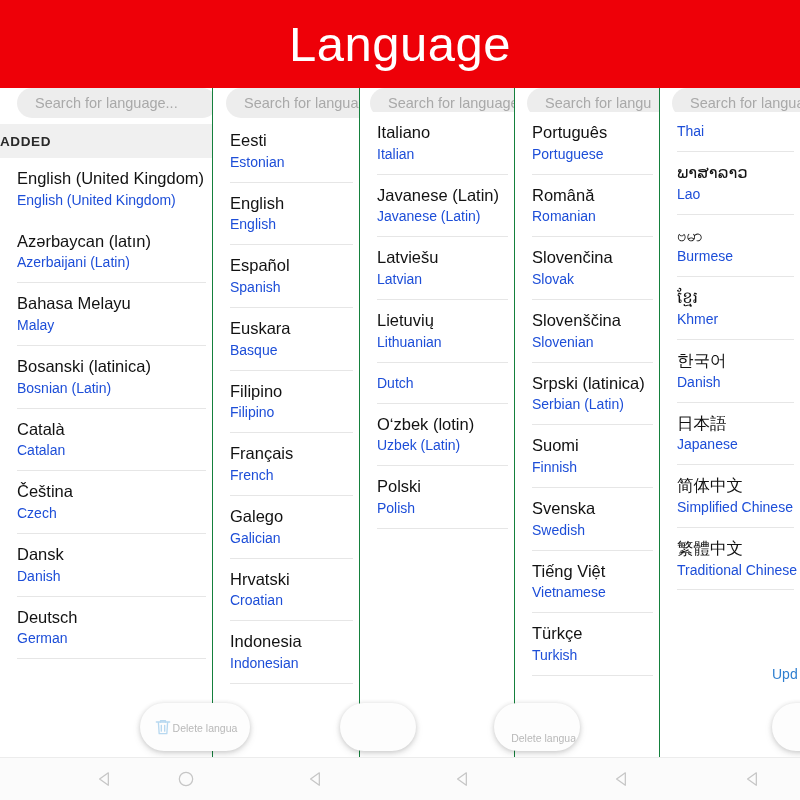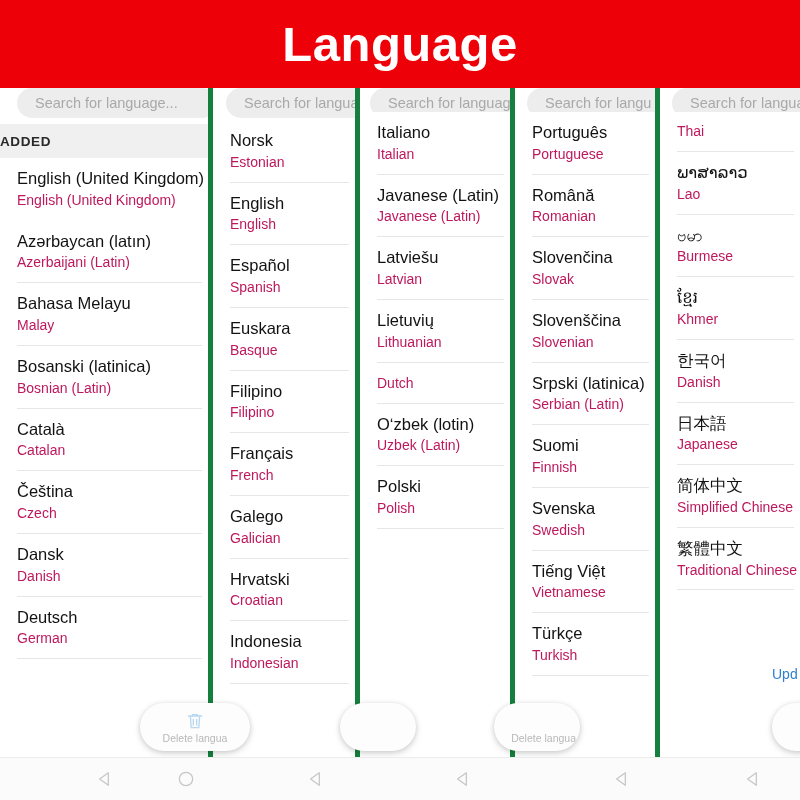--- a/index.html
+++ b/index.html
@@ -15,41 +15,41 @@
   .header-band {
     position: absolute; left: 0; top: 0;
     width: 800px; height: 88px;
     background: #ee0008;
     display: flex; align-items: center; justify-content: center;
     z-index: 40;
   }
   .header-title {
     color: #ffffff;
     font-size: 49px;
-    font-weight: 700;
+    font-weight: 400;
     letter-spacing: 0.5px;
     line-height: 1;
   }
 
   
   .columns {
     position: absolute; left: 0; top: 0;
     width: 800px; height: 760px;
     display: flex; flex-direction: row;
     align-items: stretch;
     overflow: hidden;
     z-index: 10;
   }
   .col {
     position: relative;
     height: 760px;
     background: #ffffff;
     overflow: hidden;
     flex: 0 0 auto;
-    border-right: 5px solid #15803d;
+    border-right: 1px solid #15803d;
   }
   .col-inner {
     position: absolute;
     top: 0; left: 0;
     width: 100%;
     height: 760px;
   }
 
   
   .searchbar {
@@ -98,36 +98,35 @@
   }
   .lang-native {
     font-size: 16.5px;
     color: #121212;
     font-weight: 400;
     line-height: 1.32;
     white-space: nowrap;
   }
   .lang-english {
     font-size: 14px;
-    color: #be185d;
+    color: #1d4ed8;
     line-height: 1.35;
     margin-top: 1px;
     white-space: nowrap;
   }
   .lang-row.only-english .lang-english { margin-top: 0; }
 
   
   .fab {
     position: absolute;
     height: 48px;
     border-radius: 24px;
     background: #fdfdfd;
     box-shadow: 0 1px 5px rgba(0,0,0,0.16), 0 3px 9px rgba(0,0,0,0.09);
     display: flex;
-    flex-direction: column;
     align-items: center;
     justify-content: center;
     z-index: 25;
     overflow: hidden;
     white-space: nowrap;
   }
   .fab-icon { width: 20px; height: 20px; display: block; }
   .fab-label {
     font-size: 10.5px;
     color: #b8b8b8;
@@ -214,21 +213,21 @@
       </div>
     </div>
 
     <div class="col" style="width:147px;">
       <div class="col-inner">
         <div class="searchbar" style="left:13px; width:185px;">
           <span class="searchbar-text">Search for languag</span>
         </div>
         <div style="position:absolute; top:120px; left:0; width:100%;">
           <div class="lang-row divided">
-            <div class="lang-native">Norsk</div>
+            <div class="lang-native">Eesti</div>
             <div class="lang-english">Estonian</div>
           </div>
           <div class="lang-row divided">
             <div class="lang-native">English</div>
             <div class="lang-english">English</div>
           </div>
           <div class="lang-row divided">
             <div class="lang-native">Español</div>
             <div class="lang-english">Spanish</div>
           </div>

